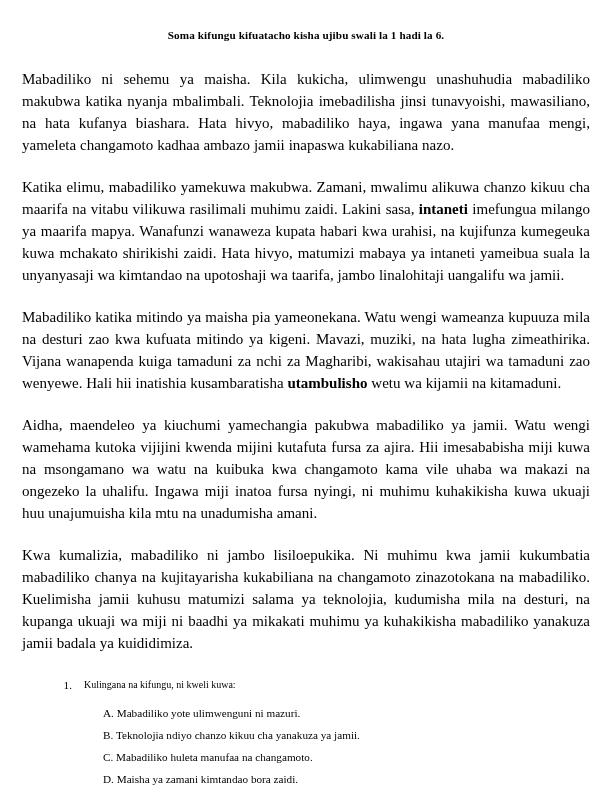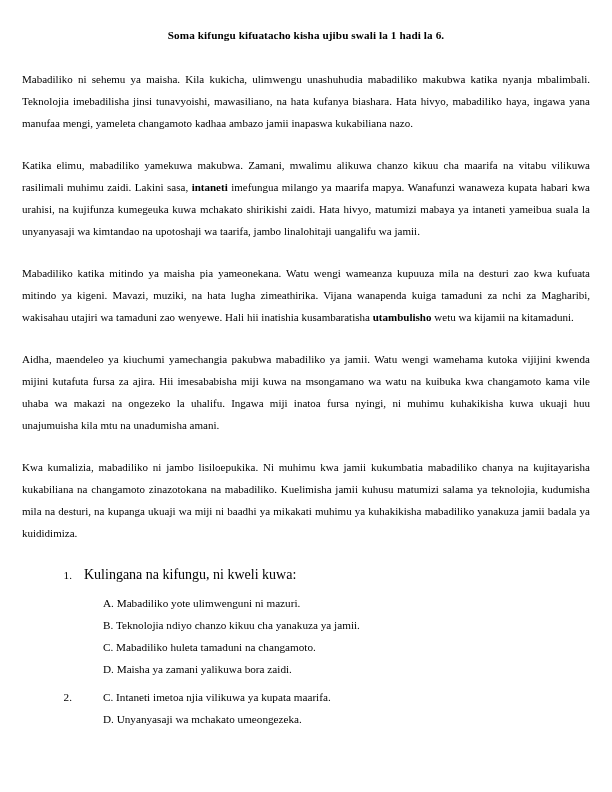--- a/index.html
+++ b/index.html
@@ -28,21 +28,21 @@
     font-size: 11.2px;
     line-height: 22px;
     margin: 6px 0 0 0;
     letter-spacing: 0.1px;
   }
   .passage {
     margin: 0;
     padding: 0;
   }
   .para {
-    font-size: 11px;
+    font-size: 15px;
     line-height: 22px;
     text-align: justify;
     margin: 0 0 20px 0;
     word-spacing: 0.1px;
   }
   .para:first-of-type {
     margin-top: 22px;
   }
   .para b {
     font-weight: bold;
@@ -62,21 +62,21 @@
   .q-number {
     position: absolute;
     left: 24px;
     width: 26px;
     text-align: right;
     font-size: 11.2px;
     line-height: 22px;
   }
   .q-stem {
     display: block;
-    font-size: 14px;
+    font-size: 10px;
     line-height: 22px;
   }
   .options {
     list-style: none;
     margin: 6px;
     padding: 0;
   }
   .option {
     display: block;
     padding-left: 13px;
@@ -102,22 +102,22 @@
       <p class="para"><span>Kwa kumalizia, mabadiliko ni jambo lisiloepukika. Ni muhimu kwa jamii kukumbatia mabadiliko chanya na kujitayarisha kukabiliana na changamoto zinazotokana na mabadiliko. Kuelimisha jamii kuhusu matumizi salama ya teknolojia, kudumisha mila na desturi, na kupanga ukuaji wa miji ni baadhi ya mikakati muhimu ya kuhakikisha mabadiliko yanakuza jamii badala ya kuididimiza.</span></p>
     </div>
 
   <ol class="questions" id="questions-container">
       <li class="question-item">
         <span class="q-number">1.</span>
         <span class="q-stem">Kulingana na kifungu, ni kweli kuwa:</span>
         <ul class="options">
           <li class="option"><span class="opt-letter">A.</span> <span class="opt-text">Mabadiliko yote ulimwenguni ni mazuri.</span></li>
           <li class="option"><span class="opt-letter">B.</span> <span class="opt-text">Teknolojia ndiyo chanzo kikuu cha yanakuza ya jamii.</span></li>
-          <li class="option"><span class="opt-letter">C.</span> <span class="opt-text">Mabadiliko huleta tamaduni na changamoto.</span></li>
-          <li class="option"><span class="opt-letter">D.</span> <span class="opt-text">Maisha ya zamani yalikuwa bora zaidi.</span></li>
+          <li class="option"><span class="opt-letter">C.</span> <span class="opt-text">Mabadiliko huleta manufaa na changamoto.</span></li>
+          <li class="option"><span class="opt-letter">D.</span> <span class="opt-text">Maisha ya zamani kimtandao bora zaidi.</span></li>
         </ul>
       </li>
       <li class="question-item">
         <span class="q-number">2.</span>
         <ul class="options">
           <li class="option"><span class="opt-letter">C.</span> <span class="opt-text">Intaneti imetoa njia vilikuwa ya kupata maarifa.</span></li>
           <li class="option"><span class="opt-letter">D.</span> <span class="opt-text">Unyanyasaji wa mchakato umeongezeka.</span></li>
         </ul>
       </li>
     </ol>

